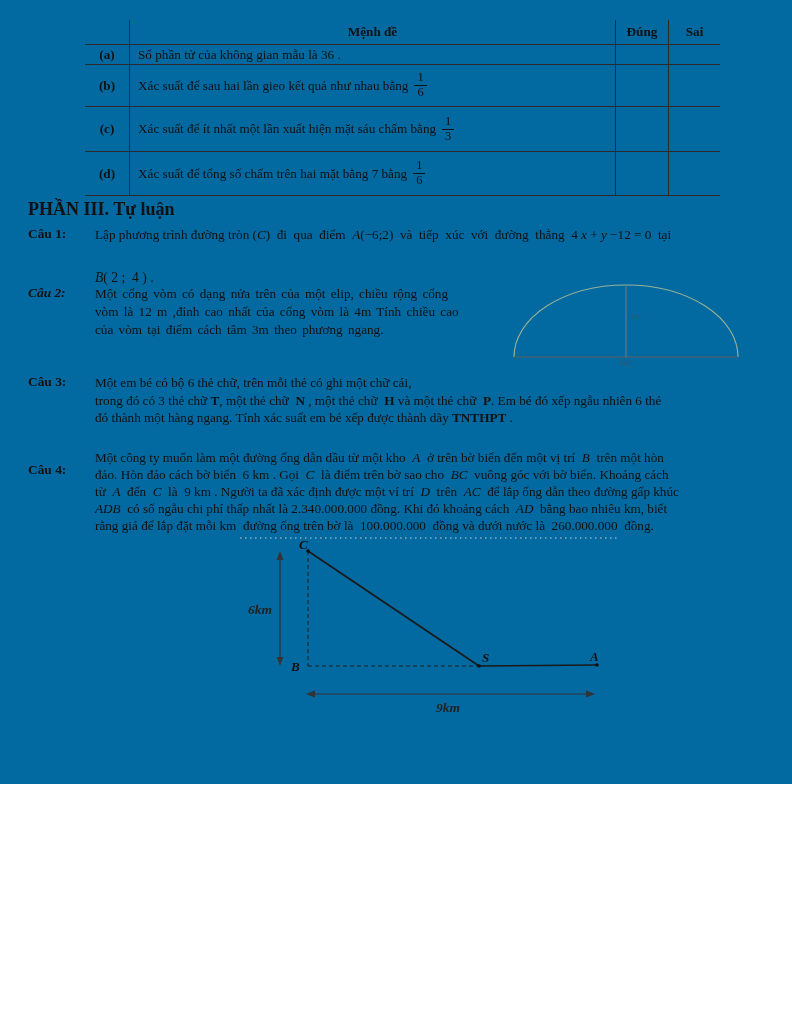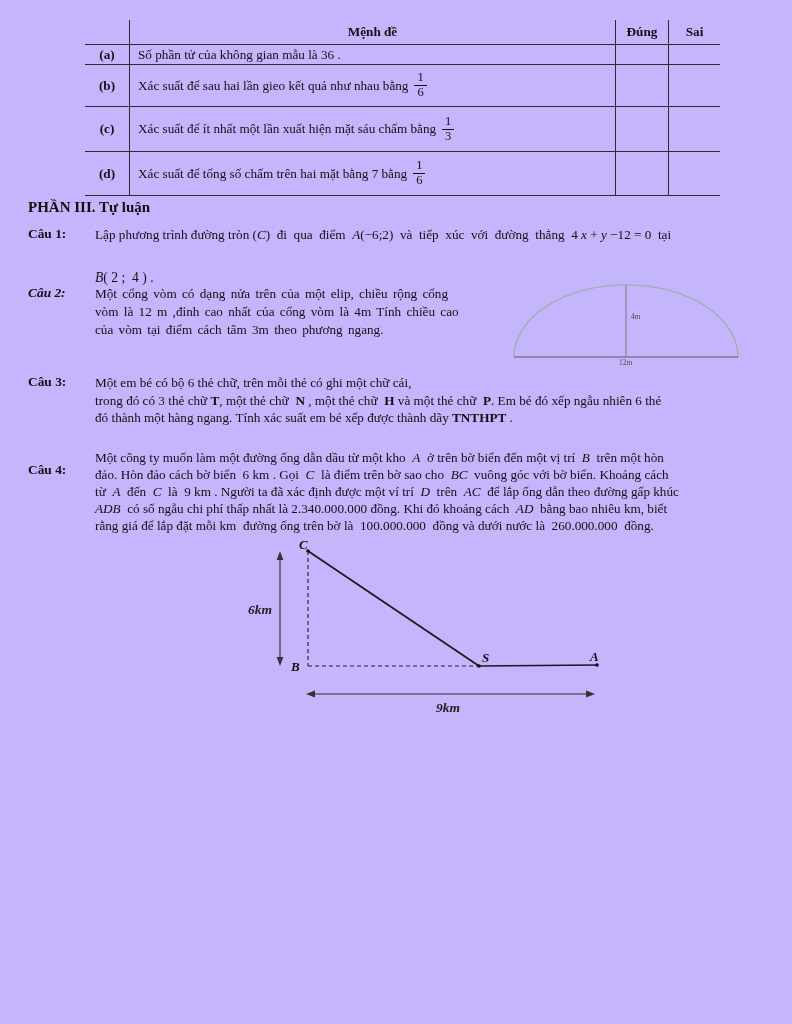--- a/index.html
+++ b/index.html
@@ -1,33 +1,33 @@
 <!DOCTYPE html>
 <html><head>
 <meta charset="utf-8">
 <style>
   html,body{margin:0;padding:0;background:#fff;}
-  .page{position:relative;width:792px;height:1024px;background:#c4b5fd;overflow:hidden;
+  .page{position:relative;width:792px;height:784px;background:#0369a1;overflow:hidden;
         font-family:"Liberation Serif","DejaVu Serif",serif;font-size:13.2px;color:#111;}
   
   .tbl{position:absolute;left:85px;top:20px;width:635px;}
   .trow{display:flex;}
   .cell{box-sizing:border-box;border-bottom:1px solid #2a2a2a;}
   .c-letter{width:44px;text-align:center;font-weight:bold;}
   .c-main{width:486px;border-left:1px solid #2a2a2a;padding-left:8px;display:flex;align-items:center;white-space:pre;}
   .c-dung{width:53px;border-left:1px solid #2a2a2a;}
   .c-sai{width:52px;border-left:1px solid #2a2a2a;}
   .thead .cell{font-weight:bold;text-align:center;display:flex;align-items:center;justify-content:center;}
   .h25{height:25px}.h20{height:20px}.h42{height:42px}.h45{height:45px}.h44{height:44px}
   .c-letter{display:flex;align-items:center;justify-content:center;}
   .frac{display:inline-block;vertical-align:middle;text-align:center;line-height:1.1;margin-left:6px;font-size:12.5px;}
   .frac .num{display:block;border-bottom:1px solid #111;padding:0 3px;}
   .frac .den{display:block;padding:0 3px;}
   
-  .heading{position:absolute;font-weight:bold;font-size:15px;white-space:pre;}
+  .heading{position:absolute;font-weight:bold;font-size:18px;white-space:pre;}
   .qlabel{position:absolute;left:28px;font-weight:bold;font-size:13.4px;white-space:pre;}
   .qbody{position:absolute;left:95px;}
   .line{white-space:pre;line-height:17px;}
   .lh18 .line{line-height:18px;}
   .seg-i{font-style:italic;}
   .seg-b{font-weight:bold;}
   .bline{margin-top:26px;font-size:13.6px;}
   
   .fig{position:absolute;}
   .fig-label-serif{font-family:"Liberation Serif","DejaVu Serif",serif;}

